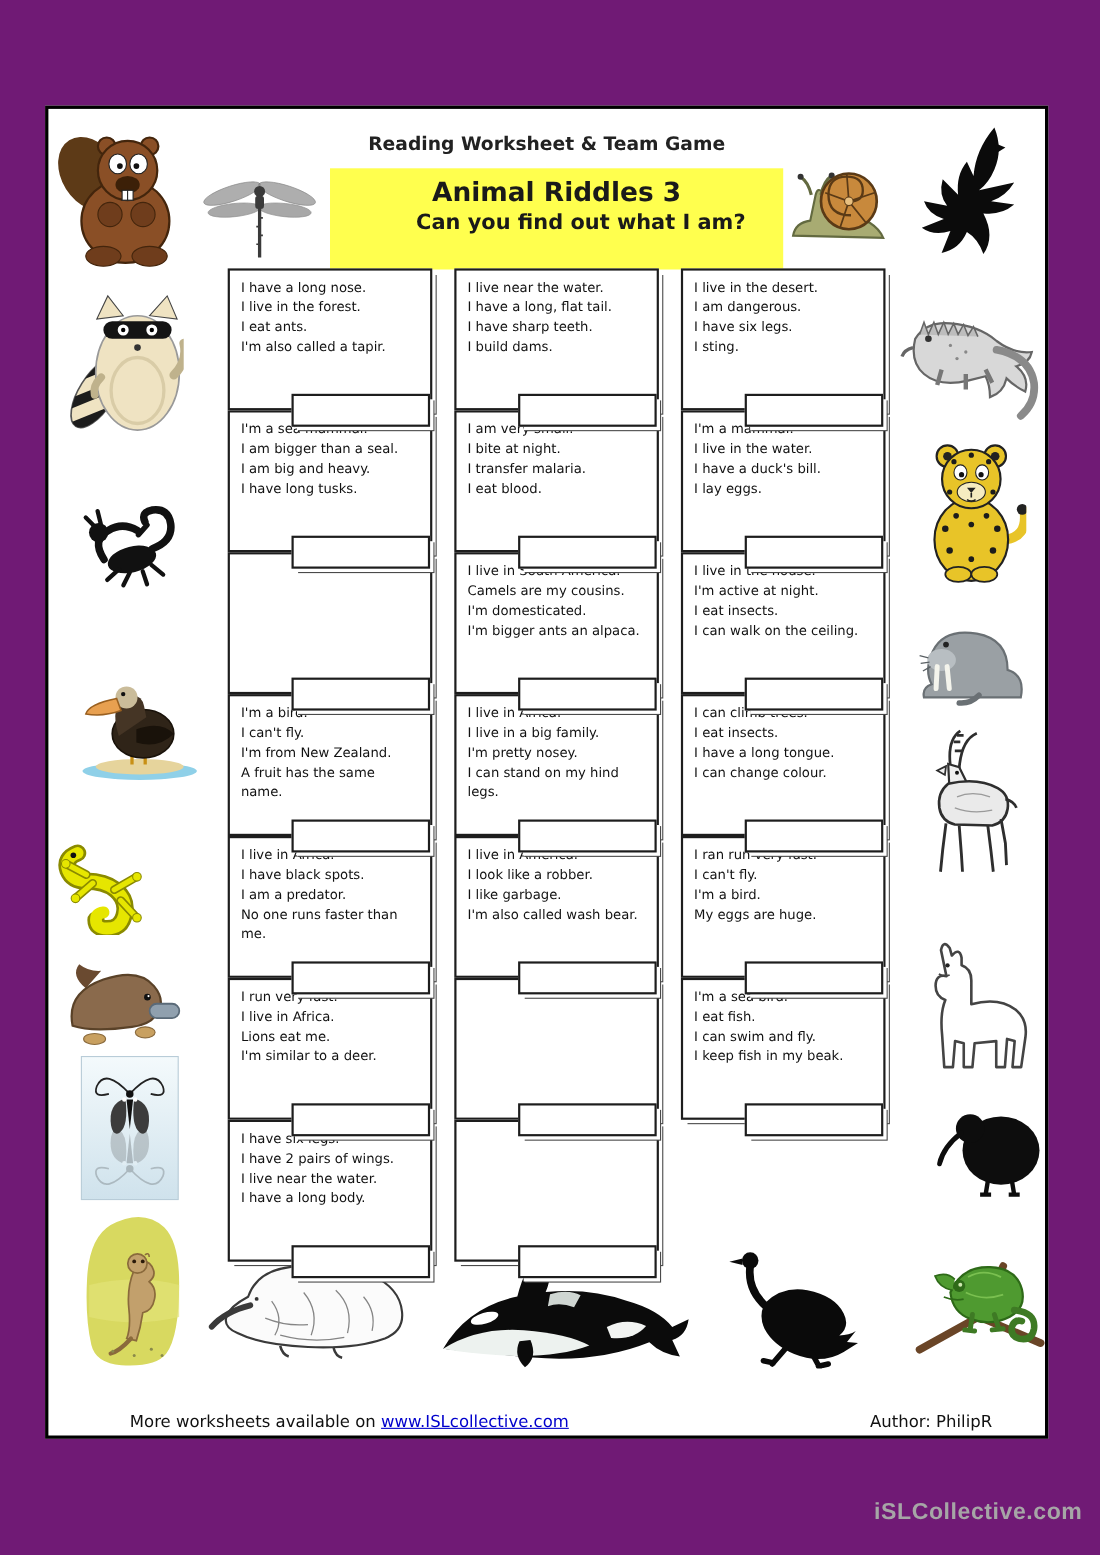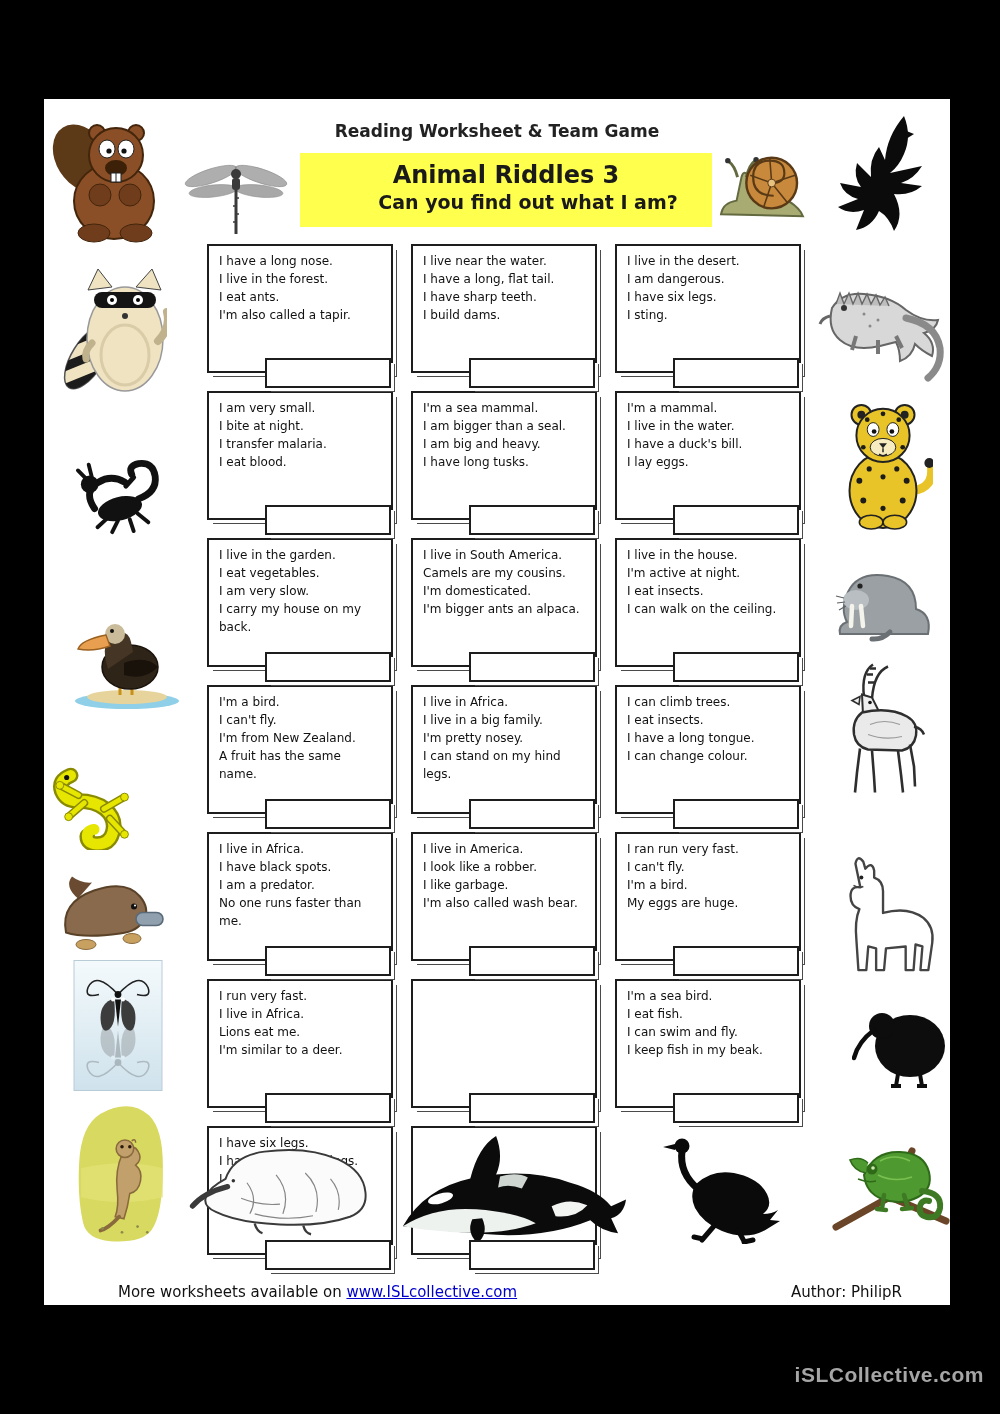--- a/index.html
+++ b/index.html
@@ -1,28 +1,28 @@
 <!DOCTYPE html>
 <html><head>
 <meta charset="utf-8">
 <style>
   html,body{margin:0;padding:0;background:#fff;}
-  .page{position:relative;width:1000px;height:1414px;background:#000000;overflow:hidden;
+  .page{position:relative;width:1000px;height:1414px;background:#701a75;overflow:hidden;
         font-family:"DejaVu Sans",sans-serif;color:#1a1a1a;}
   .sheet{position:absolute;left:41px;top:96px;width:912px;height:1212px;
          border:3px solid #000;background:#fff;box-sizing:border-box;}
   .hdr-small{position:absolute;left:0;top:22px;width:100%;text-align:center;
              font-size:17px;font-weight:bold;color:#222;}
-  .titlebox{position:absolute;left:256px;top:54px;width:412px;height:74px;
+  .titlebox{position:absolute;left:256px;top:54px;width:412px;height:92px;
             background:#ffff4e;text-align:center;}
   .titlebox .t1{font-size:24px;font-weight:bold;margin-top:8px;}
   .titlebox .t2{font-size:19px;font-weight:bold;margin-top:2px;padding-left:44px;}
   .grid{position:absolute;left:163px;top:145px;width:600px;
         display:grid;grid-template-columns:186px 186px 186px;column-gap:20px;
-        grid-auto-rows:129px;gap:18px;}
+        grid-auto-rows:129px;}
   .rbox{position:relative;border:2px solid #1d1d1d;background:#fff;box-sizing:border-box;
         min-height:97px;padding:6px 10px 4px 10px;
         box-shadow:4px 4px 0 -1px #fff,5px 5px 0 -1px #4a4a4a;}
   .rtext{font-size:12px;line-height:18px;white-space:pre-line;color:#111;}
   .blank{position:absolute;right:0px;bottom:-17px;width:126px;height:30px;background:#fff;
          border:2px solid #1d1d1d;box-sizing:border-box;
          box-shadow:4px 4px 0 -1px #fff,5px 5px 0 -1px #4a4a4a;z-index:3;}
   .footer{position:absolute;left:74px;right:48px;top:1184px;display:flex;
           justify-content:space-between;font-size:15px;color:#111;}
   .flink{color:#0000cc;text-decoration:underline;cursor:pointer;}
@@ -59,45 +59,41 @@
           <div class="blank"></div>
         </div>
       <div class="rbox">
           <div class="rtext">I live in the desert.
 I am dangerous.
 I have six legs.
 I sting.</div>
           <div class="blank"></div>
         </div>
       <div class="rbox">
+          <div class="rtext">I'm a sea mammal.
+I am bigger than a seal.
+I am big and heavy.
+I have long tusks.</div>
+          <div class="blank"></div>
+        </div>
+      <div class="rbox">
           <div class="rtext">I am very small.
 I bite at night.
 I transfer malaria.
 I eat blood.</div>
           <div class="blank"></div>
         </div>
       <div class="rbox">
-          <div class="rtext">I'm a sea mammal.
-I am bigger than a seal.
-I am big and heavy.
-I have long tusks.</div>
-          <div class="blank"></div>
-        </div>
-      <div class="rbox">
           <div class="rtext">I'm a mammal.
 I live in the water.
 I have a duck's bill.
 I lay eggs.</div>
           <div class="blank"></div>
         </div>
       <div class="rbox">
-          <div class="rtext">I live in the garden.
-I eat vegetables.
-I am very slow.
-I carry my house on my back.</div>
           <div class="blank"></div>
         </div>
       <div class="rbox">
           <div class="rtext">I live in South America.
 Camels are my cousins.
 I'm domesticated.
 I'm bigger ants an alpaca.</div>
           <div class="blank"></div>
         </div>
       <div class="rbox">

